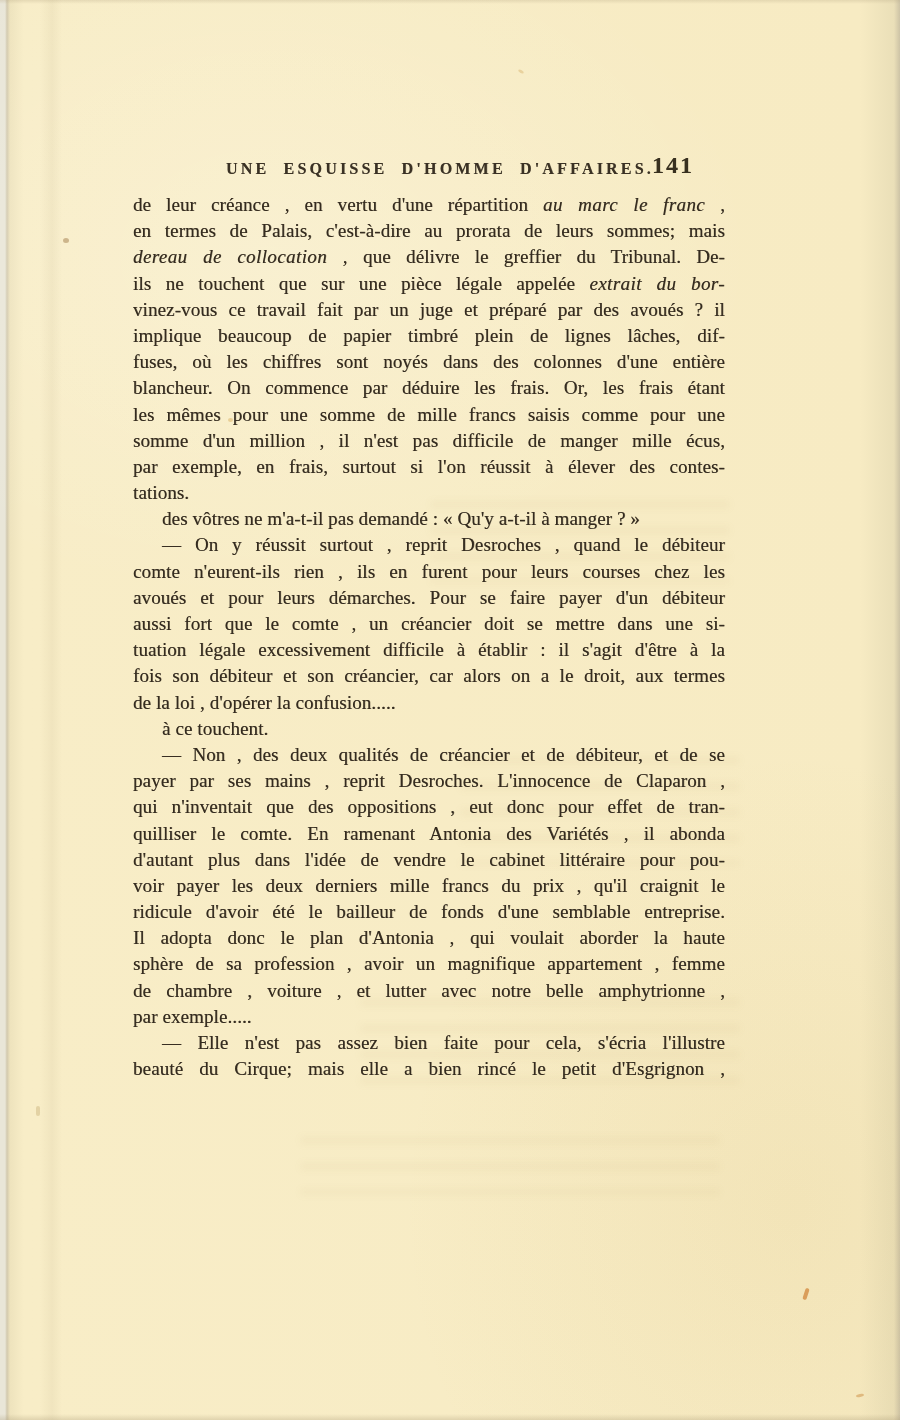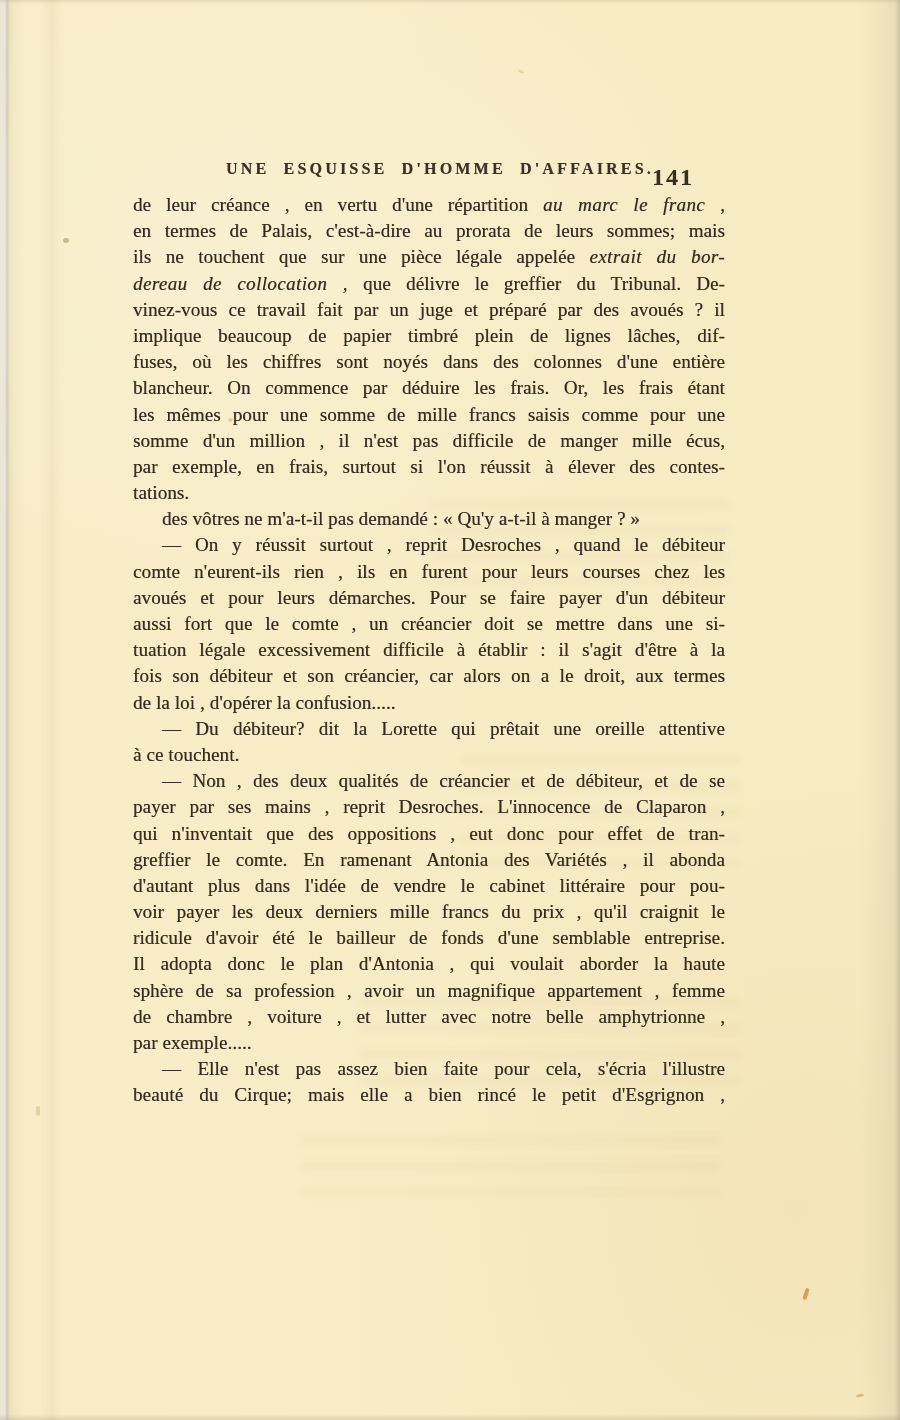--- a/index.html
+++ b/index.html
@@ -44,21 +44,21 @@
   .running-title {
     position: absolute; left: 0; right: 60px; top: 8px;
     text-align: right;
     font-size: 16px; font-weight: 700;
     letter-spacing: 3.2px; word-spacing: 7px;
     color: #3a3124;
     text-shadow: 0.3px 0 0 rgba(58,49,36,.5);
     white-space: nowrap;
   }
   .page-number {
-    position: absolute; right: 20px; top: 12px;
+    position: absolute; right: 20px; top: 0;
     font-size: 24px; font-weight: 700;
     letter-spacing: 2px;
     color: #38301f;
     text-shadow: 0.3px 0 0 rgba(56,48,31,.45);
   }
   .text-block {
     position: absolute; left: 133px; top: 192px; width: 592px;
     font-size: 19px; line-height: 26.2px;
     letter-spacing: 0.1px;
     text-shadow: 0.4px 0 0 rgba(52,43,31,.55);
@@ -93,22 +93,22 @@
 
   <div class="header">
     <span class="running-title">UNE ESQUISSE D'HOMME D'AFFAIRES.</span>
     <span class="page-number">141</span>
   </div>
 
   <div class="text-block">
       <div class="para">
         <div class="line"><span>de leur créance , en vertu d'une répartition </span><i>au marc le franc</i><span> ,</span></div>
         <div class="line"><span>en termes de Palais, c'est-à-dire au prorata de leurs sommes; mais</span></div>
+        <div class="line"><i>dereau de collocation ,</i><span> que délivre le greffier du Tribunal. De-</span></div>
         <div class="line"><span>ils ne touchent que sur une pièce légale appelée </span><i>extrait du bor-</i></div>
-        <div class="line"><i>dereau de collocation ,</i><span> que délivre le greffier du Tribunal. De-</span></div>
         <div class="line"><span>vinez-vous ce travail fait par un juge et préparé par des avoués ? il</span></div>
         <div class="line"><span>implique beaucoup de papier timbré plein de lignes lâches, dif-</span></div>
         <div class="line"><span>fuses, où les chiffres sont noyés dans des colonnes d'une entière</span></div>
         <div class="line"><span>blancheur. On commence par déduire les frais. Or, les frais étant</span></div>
         <div class="line"><span>les mêmes pour une somme de mille francs saisis comme pour une</span></div>
         <div class="line"><span>somme d'un million , il n'est pas difficile de manger mille écus,</span></div>
         <div class="line"><span>par exemple, en frais, surtout si l'on réussit à élever des contes-</span></div>
         <div class="line last"><span>tations.</span></div>
       </div>
       <div class="para indent">
@@ -117,28 +117,27 @@
       <div class="para indent">
         <div class="line"><span>— On y réussit surtout , reprit Desroches , quand le débiteur</span></div>
         <div class="line"><span>comte n'eurent-ils rien , ils en furent pour leurs courses chez les</span></div>
         <div class="line"><span>avoués et pour leurs démarches. Pour se faire payer d'un débiteur</span></div>
         <div class="line"><span>aussi fort que le comte , un créancier doit se mettre dans une si-</span></div>
         <div class="line"><span>tuation légale excessivement difficile à établir : il s'agit d'être à la</span></div>
         <div class="line"><span>fois son débiteur et son créancier, car alors on a le droit, aux termes</span></div>
         <div class="line last"><span>de la loi , d'opérer la confusion.....</span></div>
       </div>
       <div class="para indent">
-        <div class="line"><span>— Du débiteur? dit la Lorette qui prêtait une oreille attentive</span></div>
         <div class="line last"><span>à ce touchent.</span></div>
       </div>
       <div class="para indent">
         <div class="line"><span>— Non , des deux qualités de créancier et de débiteur, et de se</span></div>
         <div class="line"><span>payer par ses mains , reprit Desroches. L'innocence de Claparon ,</span></div>
         <div class="line"><span>qui n'inventait que des oppositions , eut donc pour effet de tran-</span></div>
-        <div class="line"><span>greffier le comte. En ramenant Antonia des Variétés , il abonda</span></div>
+        <div class="line"><span>quilliser le comte. En ramenant Antonia des Variétés , il abonda</span></div>
         <div class="line"><span>d'autant plus dans l'idée de vendre le cabinet littéraire pour pou-</span></div>
         <div class="line"><span>voir payer les deux derniers mille francs du prix , qu'il craignit le</span></div>
         <div class="line"><span>ridicule d'avoir été le bailleur de fonds d'une semblable entreprise.</span></div>
         <div class="line"><span>Il adopta donc le plan d'Antonia , qui voulait aborder la haute</span></div>
         <div class="line"><span>sphère de sa profession , avoir un magnifique appartement , femme</span></div>
         <div class="line"><span>de chambre , voiture , et lutter avec notre belle amphytrionne ,</span></div>
         <div class="line last"><span>par exemple.....</span></div>
       </div>
       <div class="para indent">
         <div class="line"><span>— Elle n'est pas assez bien faite pour cela, s'écria l'illustre</span></div>

